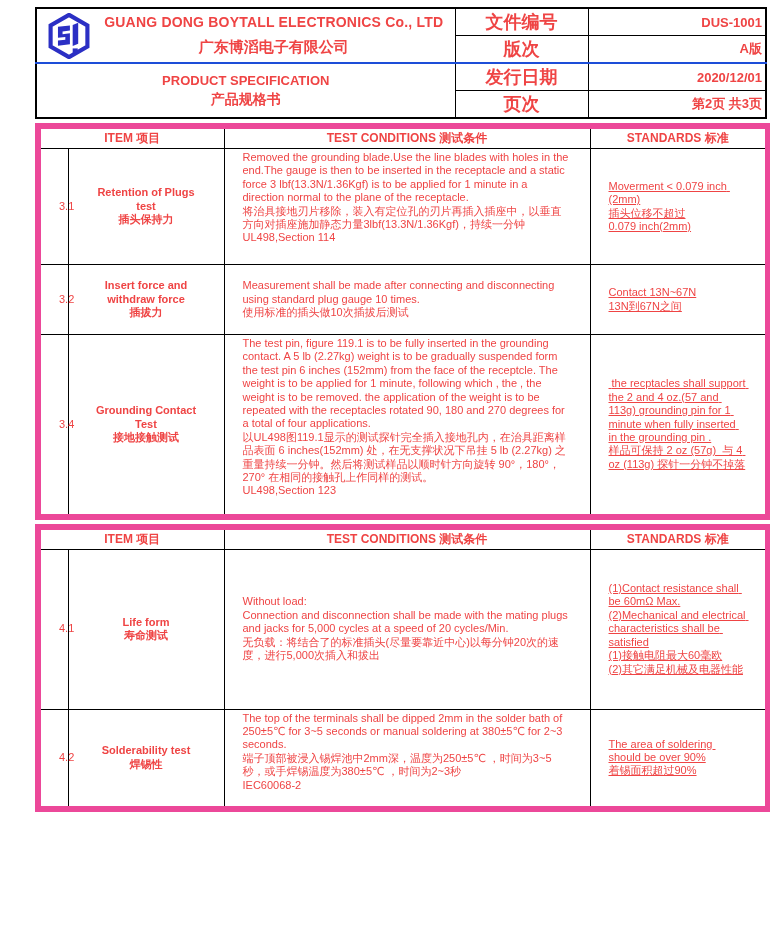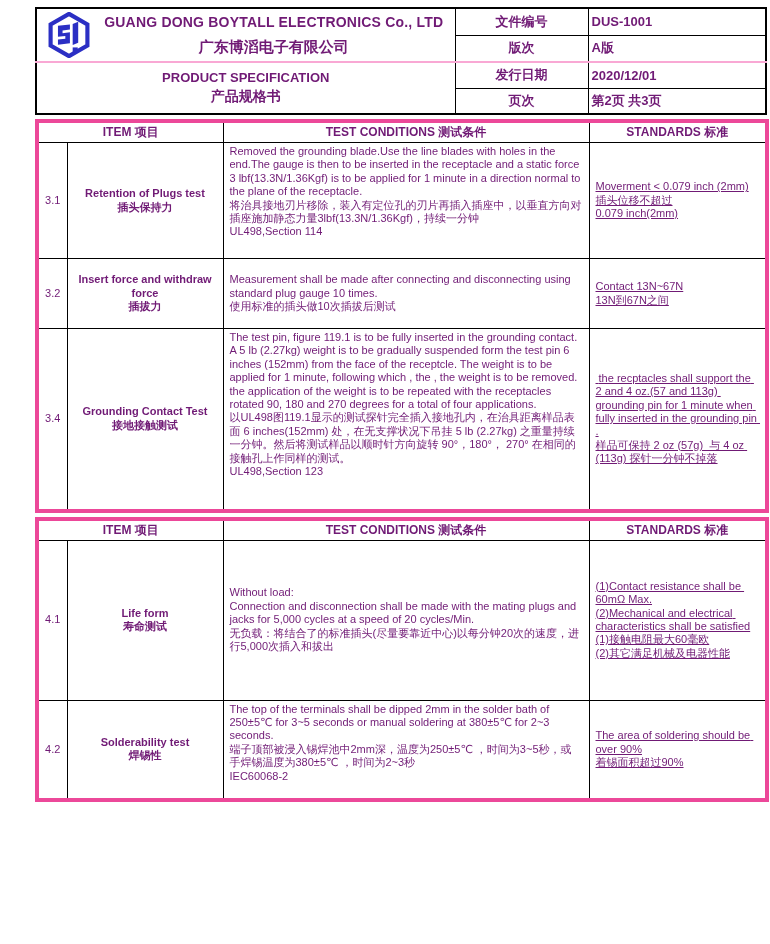--- a/index.html
+++ b/index.html
@@ -1,21 +1,21 @@
 <!DOCTYPE html>
 <html><head>
 <meta charset="utf-8">
 <style>
   * { margin:0; padding:0; box-sizing:border-box; }
   html,body { background:#ffffff; }
   .page {
     position:relative;
     width:770px; height:944px;
     background:#ffffff;
-    color:#701a75;
+    color:#ef4444;
     font-family:"Liberation Sans","DejaVu Sans",sans-serif;
     overflow:hidden;
   }
   .content { position:absolute; left:35px; top:7px; width:730px; }
 
   table { border-collapse:collapse; width:100%; table-layout:fixed; }
   td, th { border:1px solid #000; vertical-align:middle; }
 
   
   .hdr-table { border:2px solid #000; }
@@ -23,42 +23,42 @@
   .hdr-table tr { height:26px; }
   .co-cell { text-align:center; }
   .co-wrap { display:flex; align-items:center; }
   .logo { flex:0 0 auto; margin:2px 4px 2px 6px; line-height:0; }
   .co-names { flex:1 1 auto; text-align:center; }
   .co-en { font-weight:bold; font-size:14px; letter-spacing:0.2px; }
   .co-cn { font-weight:bold; font-size:15px; margin-top:8px; }
   .title-cell { text-align:center; }
   .title-en { font-weight:bold; font-size:13px; }
   .title-cn { font-weight:bold; font-size:14px; margin-top:3px; }
-  .lbl { text-align:center; font-weight:bold; font-size:13px; }
-  .val { text-align:left; font-weight:bold; font-size:13px; }
-  .hdr-table .mid-split td { border-top:2px solid #f9a8d4; }
+  .lbl { text-align:center; font-weight:bold; font-size:18px; }
+  .val { text-align:right; font-weight:bold; font-size:13px; }
+  .hdr-table .mid-split td { border-top:2px solid #1d4ed8; }
 
   
   .section-box {
     border:2px solid #000;
     margin-top:5px;
     height:26px;
     display:flex; align-items:center;
     font-weight:bold; font-size:12.5px;
     padding-left:4px;
     white-space:pre;
   }
 
   
-  .spec-table { border:4px solid #ec4899; margin-top:4px; }
+  .spec-table { border:6px solid #ec4899; margin-top:4px; }
   .spec-table th {
     font-weight:bold; font-size:12px; text-align:center;
     height:20px; padding:1px 2px;
   }
-  .spec-table td { font-size:11px; line-height:1.22; padding:2px 6px; }
+  .spec-table td { font-size:11px; line-height:1.22; padding:2px 18px; }
   .c-no   { width:30px; }
   .c-item { width:156px; }
   .c-cond { width:366px; }
   .c-std  { width:178px; }
   .no   { text-align:center; }
   .item { text-align:center; white-space:pre-wrap;font-weight:bold; }
   .cond { text-align:left; white-space:pre-wrap; vertical-align:middle; }
   .std  { text-align:left; white-space:pre-wrap; vertical-align:middle;text-decoration:underline; }
   tr.r-31 { height:116px; }
   tr.r-32 { height:70px; }

